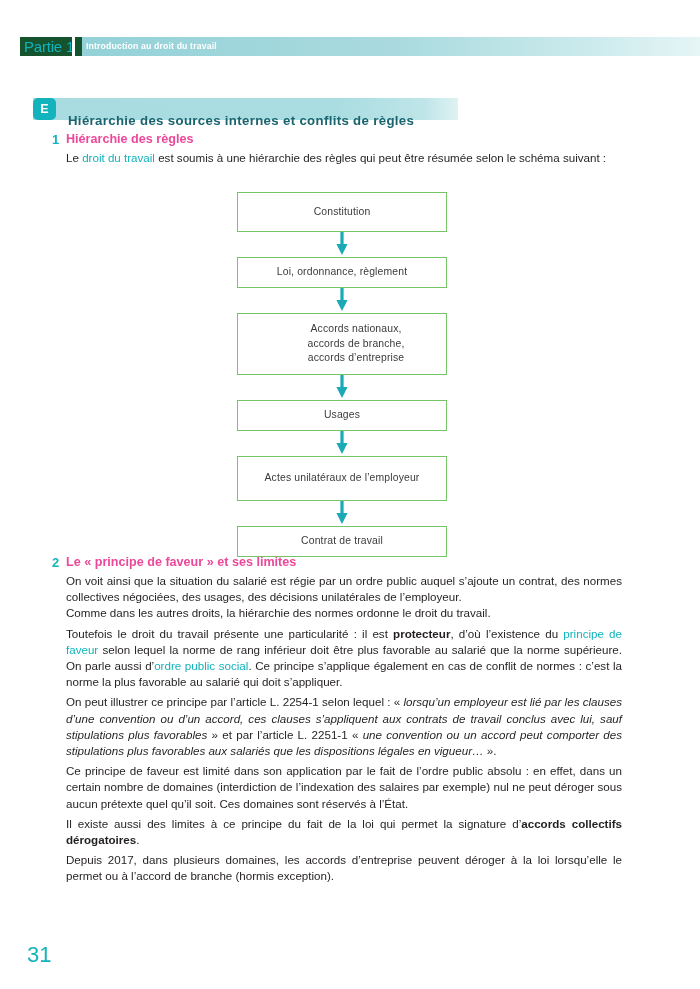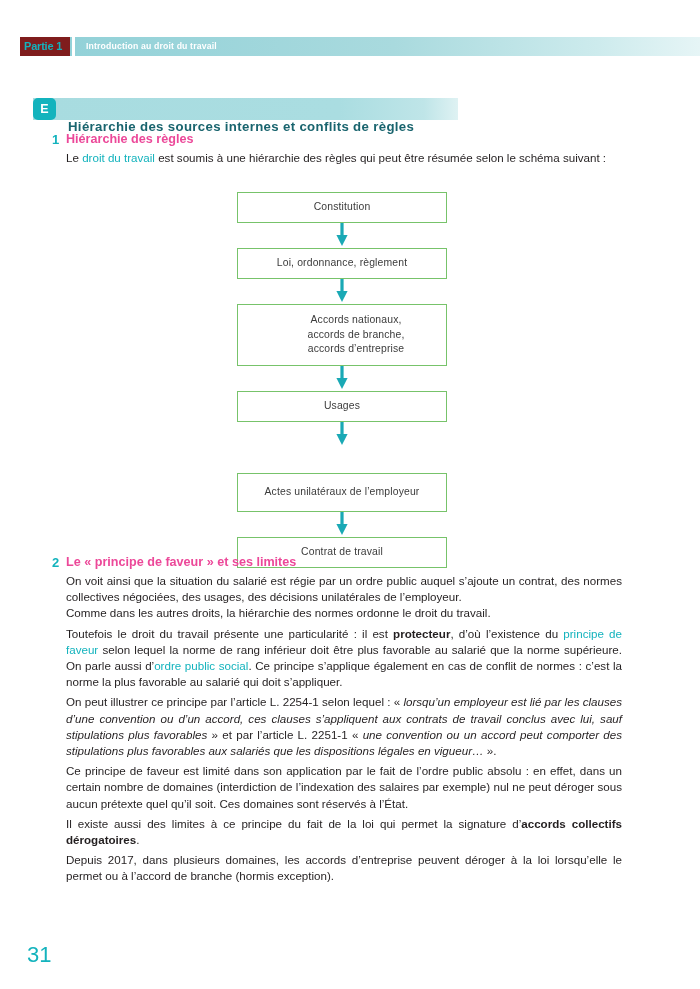--- a/index.html
+++ b/index.html
@@ -31,24 +31,24 @@
     width: 680px;
     height: 19px;
     background: linear-gradient(to right, #8fd0d7 0%, #a9dade 55%, #cdebed 85%, #e6f5f6 100%);
   }
   .runhead-partie {
     position: absolute;
     left: 20px;
     top: 0px;
     height: 19px;
     padding: 0 8px 0 4px;
-    background: #7f1d1d;
+    background: #14532d;
     color: #13b3bd;
-    font-weight: bold;
-    font-size: 11px;
+    font-weight: normal;
+    font-size: 15px;
     line-height: 19px;
     letter-spacing: -0.2px;
     white-space: nowrap;
     z-index: 3;
   }
   .runhead-sep {
     position: absolute;
     left: 72px;
     top: 0;
     width: 3px;
@@ -96,21 +96,21 @@
     color: #ffffff;
     font-size: 12.5px;
     font-weight: bold;
     line-height: 22px;
     text-align: center;
     z-index: 2;
   }
   .sec-title {
     position: absolute;
     left: 35px;
-    top: 18px;
+    top: 12px;
     height: 22px;
     line-height: 22px;
     color: #19646e;
     font-size: 13.2px;
     font-weight: bold;
     letter-spacing: 0.35px;
     white-space: nowrap;
     z-index: 2;
   }
 
@@ -173,25 +173,25 @@
     background: #ffffff;
     color: #3b3b3b;
     font-size: 10.4px;
     line-height: 14.5px;
     text-align: center;
     display: flex;
     align-items: center;
     justify-content: center;
     letter-spacing: 0.15px;
   }
-  .dbox-1 { height: 31px; }
+  .dbox-1 { height: 40px; }
   .dbox-2 { height: 31px; }
   .dbox-3 { height: 62px; }
   .dbox-4 { height: 31px; }
-  .dbox-5 { height: 39px; margin-top: 26px; }
+  .dbox-5 { height: 45px; }
   .dbox-6 { height: 31px; }
   .arrow {
     width: 210px;
     height: 25px;
     position: relative;
   }
   .arrow svg { display: block; margin: 0 auto; }
 
   
   .folio {

